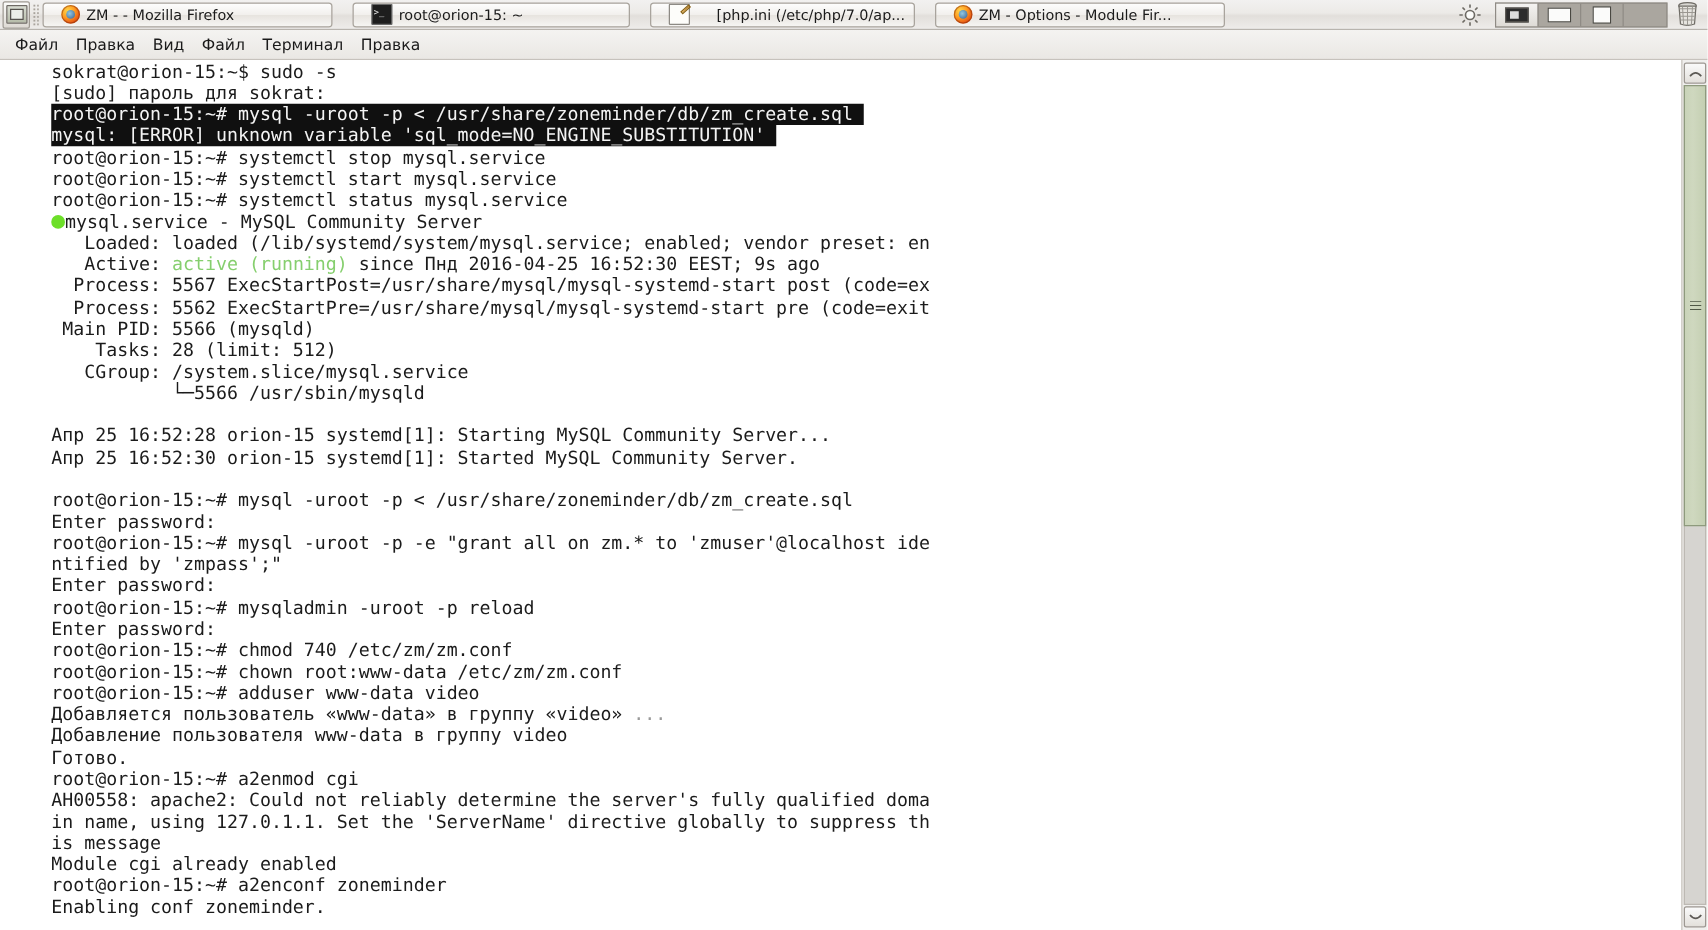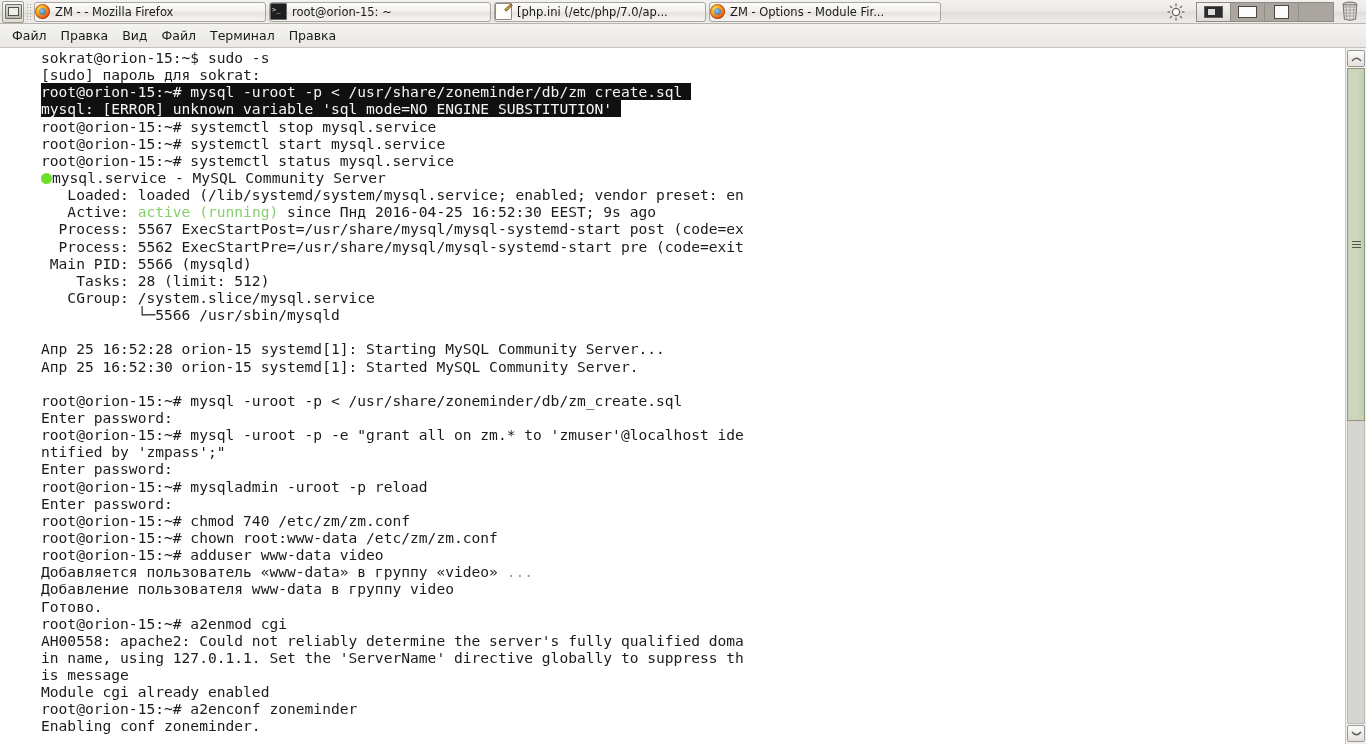--- a/index.html
+++ b/index.html
@@ -41,37 +41,37 @@
     background-image: radial-gradient(circle, #a8a39c 38%, transparent 40%);
     background-size: 3px 3px;
   }
   .tb-tasks {
     display: flex;
     align-items: center;
     flex: 0 0 auto;
   }
   .tb-task {
     height: 20px;
-    margin-right: 3px;
-    padding: 0 7px 0 0;
+    margin-right: 16px;
+    padding: 0 7px 0 14px;
     display: flex;
     align-items: center;
     gap: 5px;
     border: 1px solid #a9a49d;
     border-radius: 3px;
     background: linear-gradient(to bottom,#fdfdfd 0%,#f2f0ed 48%,#e7e4df 52%,#f6f5f3 100%);
     font-size: 11.5px;
     color: #1a1a1a;
     white-space: nowrap;
     box-sizing: border-box;
     overflow: hidden;
   }
   .tb-task.w1 { width: 232px; }
   .tb-task.w2 { width: 222px; }
-  .tb-task.w3 { width: 212px; }
+  .tb-task.w3 { width: 212px; justify-content: space-between; }
   .tb-task.w4 { width: 232px; }
   .tb-task .lbl { overflow: hidden; text-overflow: ellipsis; }
 
   
   .ic { width: 15px; height: 15px; flex: 0 0 15px; position: relative; }
   .ic-ff {
     border-radius: 50%;
     background: radial-gradient(circle at 35% 32%, #ffd84d 0%, #ff9d22 38%, #e85a16 68%, #b83a10 100%);
     box-shadow: inset 0 0 0 1px rgba(120,40,0,.45);
   }

